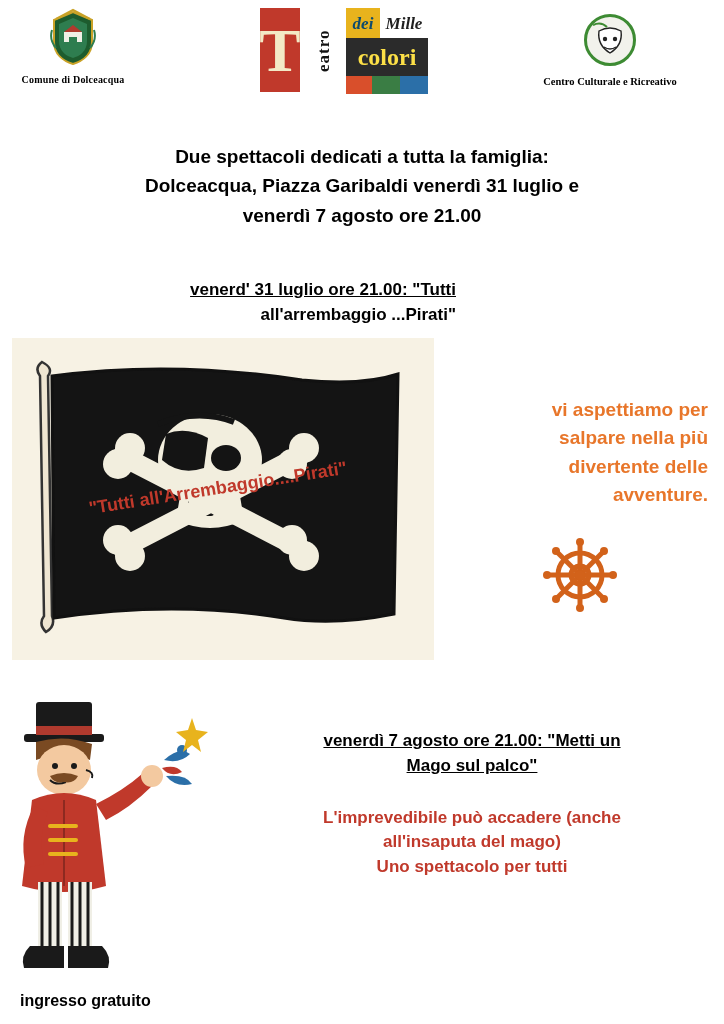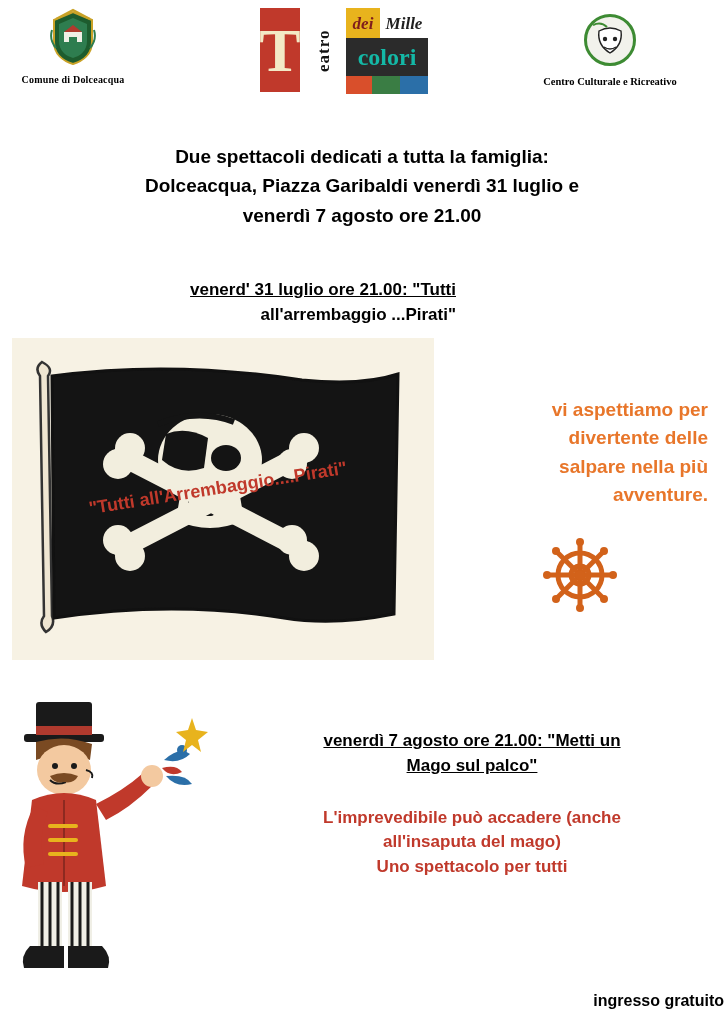--- a/index.html
+++ b/index.html
@@ -72,31 +72,31 @@
   .t-teatro {
     left: 43px; top: 6px; width: 44px; height: 82px;
     background: #ffffff; color: #111;
     font-size: 17px;
     writing-mode: vertical-rl;
     transform: rotate(180deg);
     letter-spacing: 1px;
   }
   .t-dei {
     left: 88px; top: 4px; width: 34px; height: 30px;
-    background: #e8b31d; color: #7f1d1d; font-size: 17px;
+    background: #e8b31d; color: #0c4a6e; font-size: 17px;
     font-style: italic;
   }
   .t-mille {
     left: 122px; top: 4px; width: 48px; height: 30px;
     background: #ffffff; color: #1f1f1f; font-size: 17px;
     font-style: italic;
   }
   .t-colori {
     left: 88px; top: 34px; width: 82px; height: 38px;
-    background: #2b2b2b; color: #14b8a6; font-size: 24px;
+    background: #2b2b2b; color: #fde047; font-size: 24px;
   }
   .t-sq1 { left: 88px; top: 72px; width: 26px; height: 18px; background: #d94f2b; }
   .t-sq2 { left: 114px; top: 72px; width: 28px; height: 18px; background: #3a7d44; }
   .t-sq3 { left: 142px; top: 72px; width: 28px; height: 18px; background: #2b6fa8; }
 
   .centro-block {
     position: absolute;
     right: 6px;
     top: 14px;
     width: 216px;
@@ -222,21 +222,21 @@
     font-size: 17px;
     font-weight: bold;
     line-height: 1.45;
   }
 
   .footer-note {
     position: absolute;
     left: 0;
     top: 992px;
     width: 100%;
-    text-align: right;
+    text-align: left;
     font-size: 16px;
     font-weight: bold;
     padding-left: 20px;
   }
 </style>
 </head>
 <body>
 
 <div class="header">
 
@@ -330,22 +330,22 @@
           <circle cx="118" cy="110" r="15"></circle>
         <circle cx="292" cy="218" r="15"></circle>
           <circle cx="280" cy="202" r="15"></circle>
       </g>
     </svg>
     <div class="flag-caption">"Tutti all'Arrembaggio....Pirati"</div>
   </div>
 
   <div class="side-text">
     <div>vi aspettiamo per</div>
+    <div>salpare nella più</div>
     <div>divertente delle</div>
-    <div>salpare nella più</div>
     <div>avventure.</div>
   </div>
 
   <div class="wheel-wrap">
     <svg width="82" height="82" viewBox="0 0 82 82">
       <g stroke="#d2621a" stroke-width="5" fill="none">
         <circle cx="41" cy="41" r="22"></circle>
         <circle cx="41" cy="41" r="9"></circle>
         <line x1="41" y1="8" x2="41" y2="74"></line>
         <line x1="8" y1="41" x2="74" y2="41"></line>

